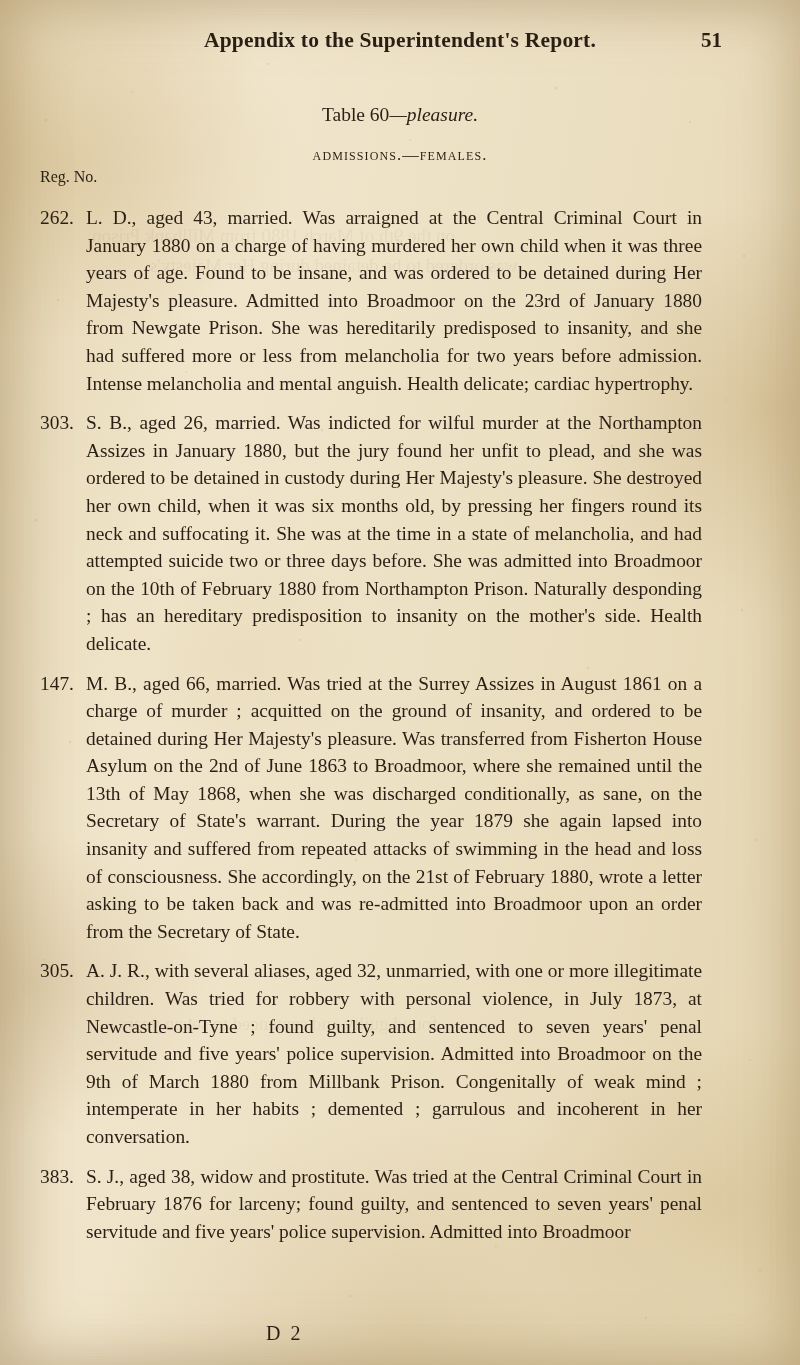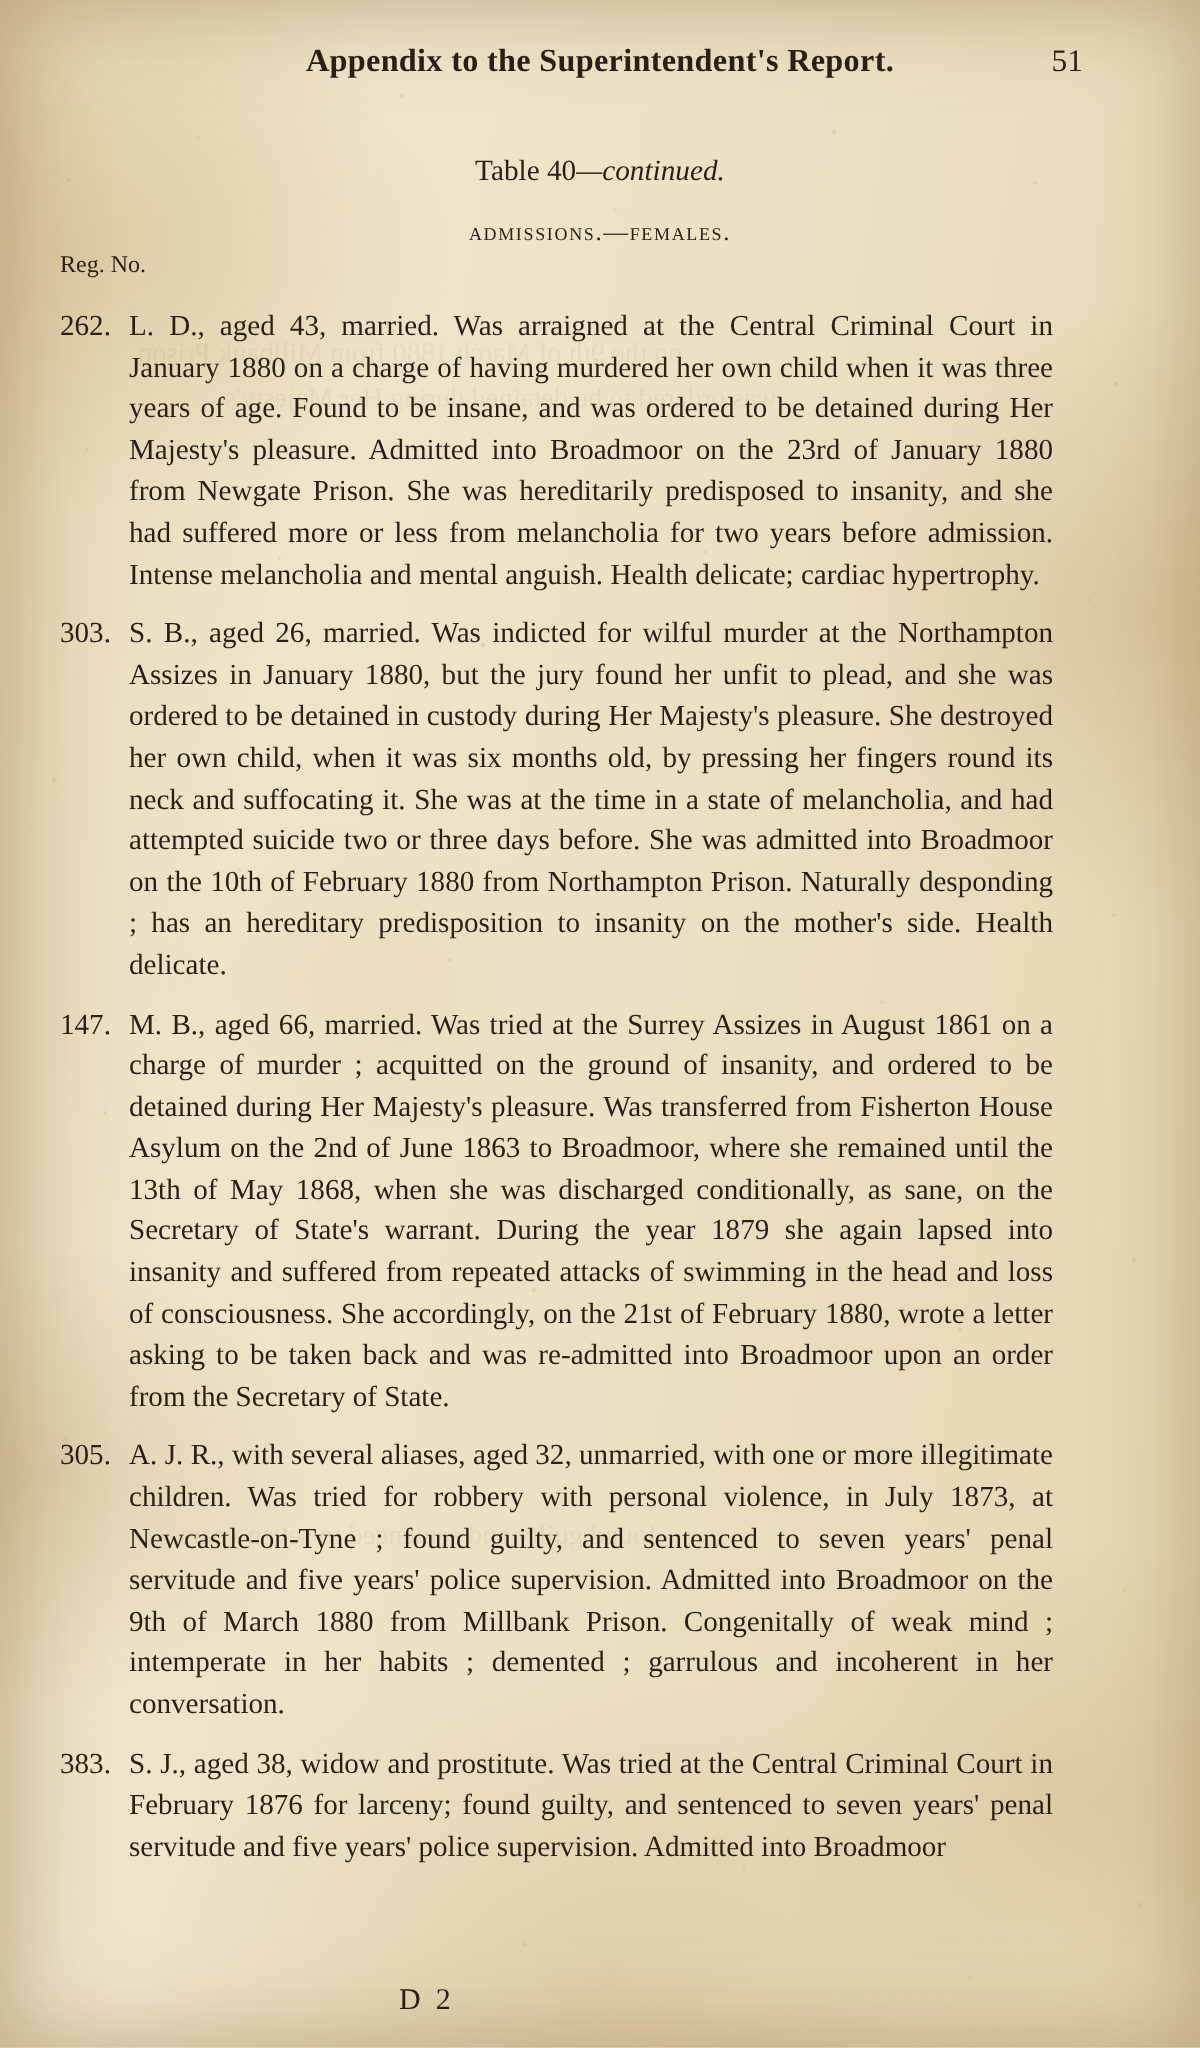--- a/index.html
+++ b/index.html
@@ -71,21 +71,21 @@
     font-weight: 700;
     font-size: 21.5px;
     letter-spacing: 0.2px;
     color: #2a1f14;
     white-space: nowrap;
   }
   .running-head-page {
     position: absolute;
     right: -22px;
     font-size: 21px;
-    font-weight: 400;
+    font-weight: 700;
     color: #2a1f14;
   }
 
   
   .table-caption {
     position: absolute;
     top: 104px;
     left: 0;
     width: 800px;
     text-align: center;
@@ -237,21 +237,21 @@
 <div class="showthrough" style="top:1010px; left:120px;">found guilty and sentenced to seven years</div>
 
 <div class="page">
 
   <div class="running-head">
     <span class="running-head-title">Appendix to the Superintendent's Report.</span>
     <span class="running-head-page">51</span>
   </div>
 
   <div class="table-caption">
-    <span>Table 40</span><span class="cont">—continued.</span>
+    <span>Table 60</span><span class="cont">—pleasure.</span>
   </div>
 
   <div class="section-heading">Admissions.—Females.</div>
 
   <div class="column-label">Reg. No.</div>
 
   <div class="entries">
 
     <div class="entry">
       <span class="entry-number">262.</span>

